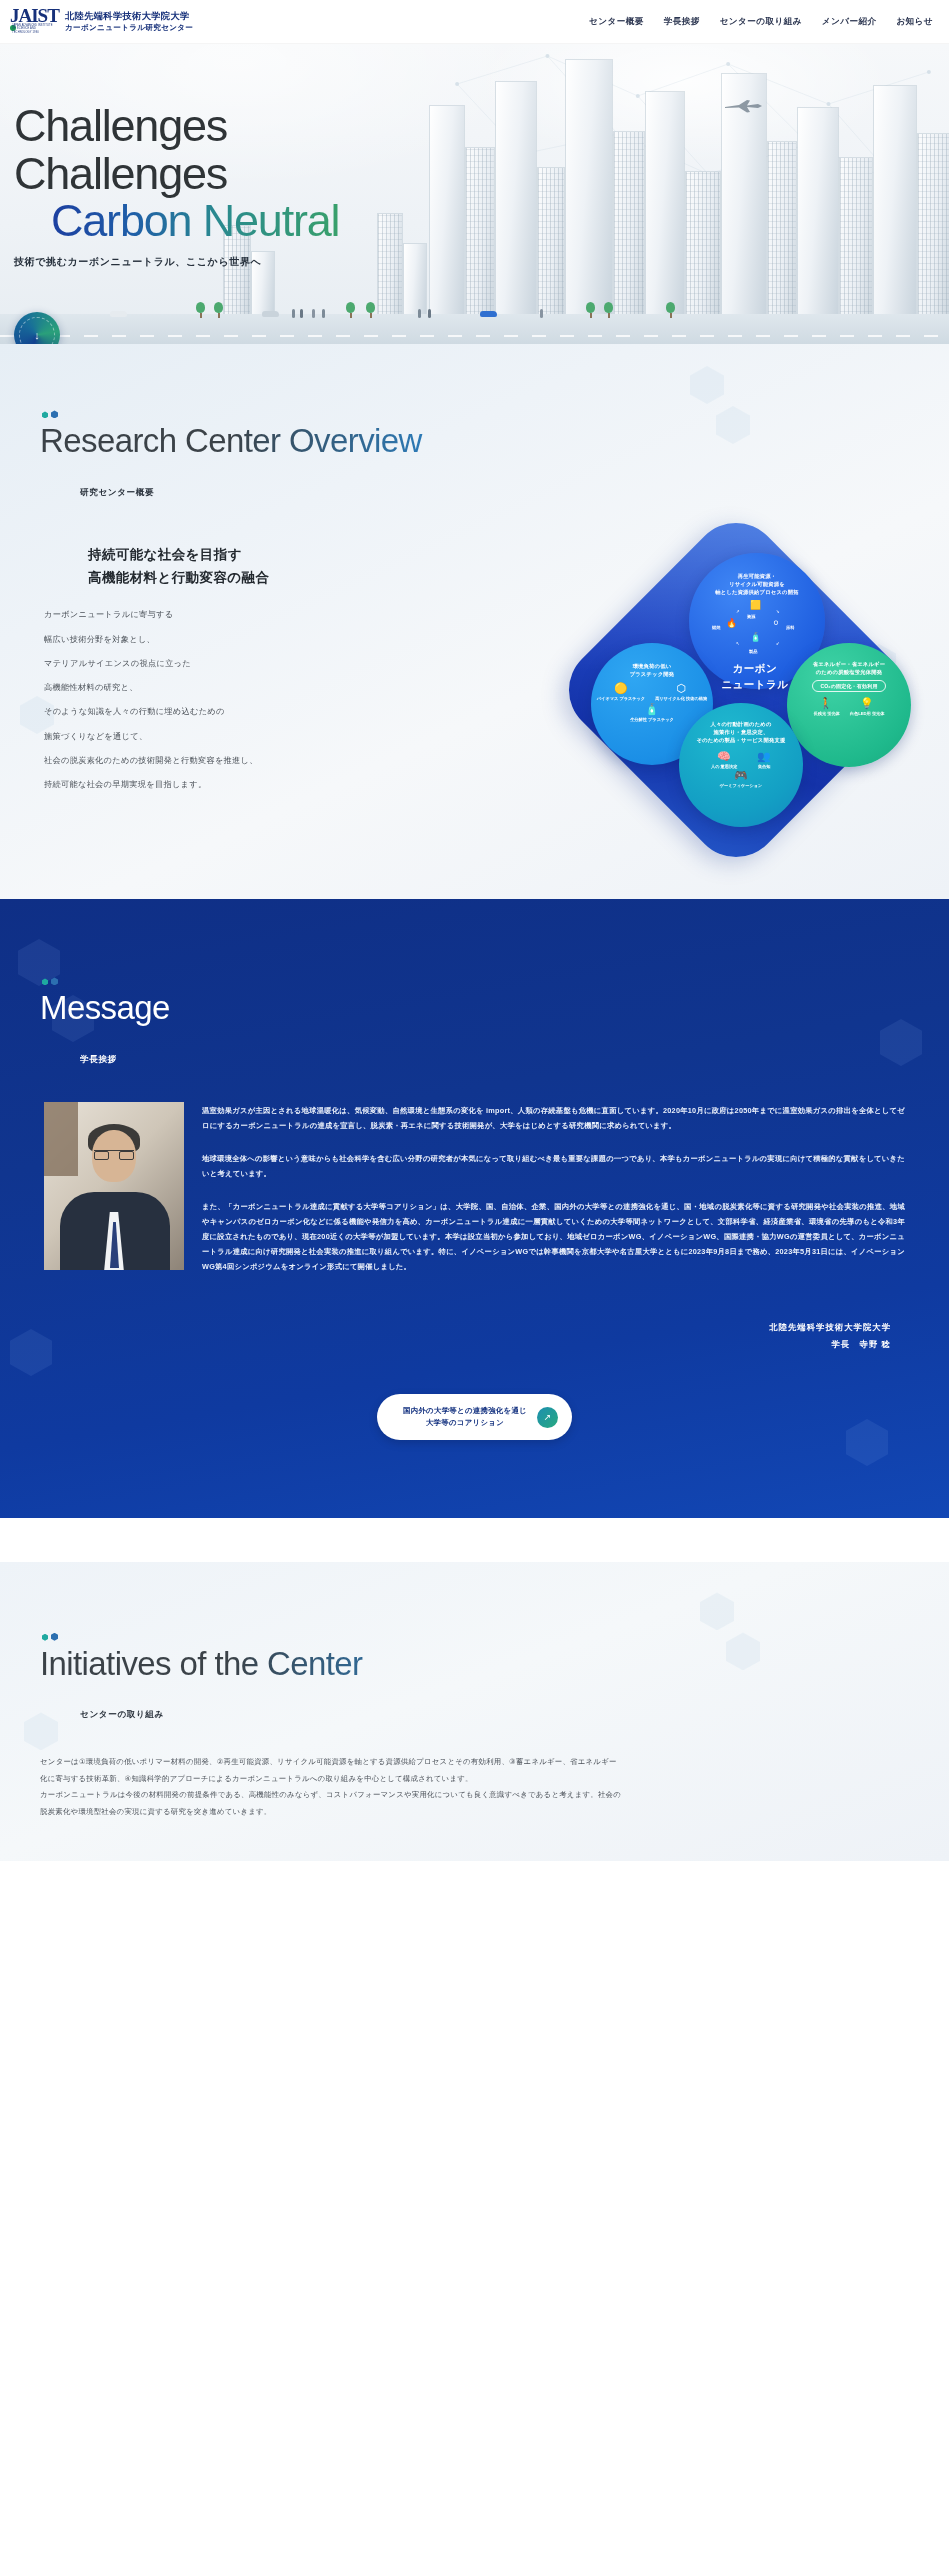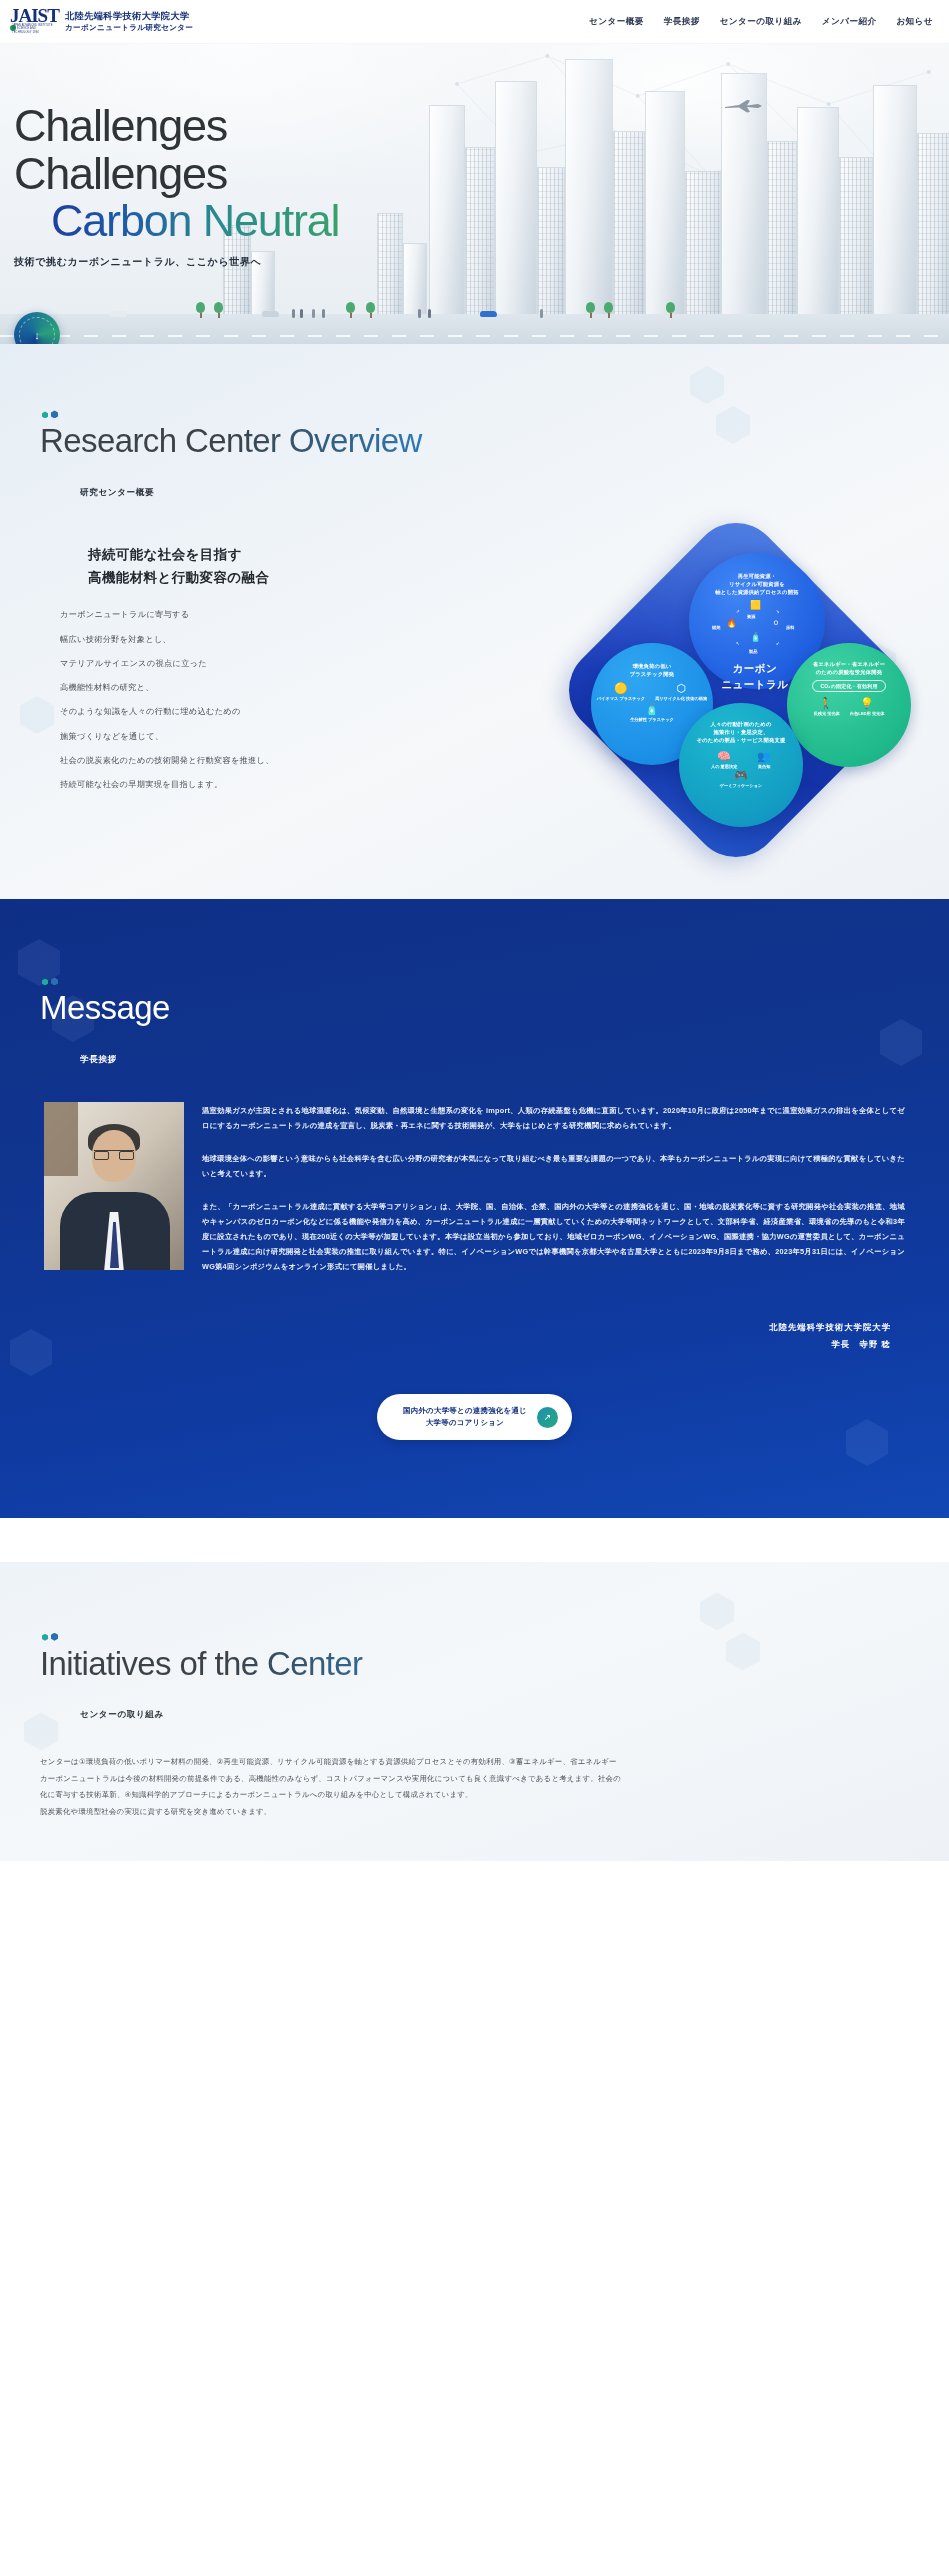--- a/index.html
+++ b/index.html
@@ -177,21 +177,21 @@
     margin-top:16px; font-size:8.6px; font-weight:700; color:#2a323c; letter-spacing:.6px;padding-left:40px;
   }
 
   .ov-body{ display:flex; gap:10px; margin-top:44px; align-items:flex-start; }
   .ov-left{ width:300px; flex:0 0 auto; padding-left:4px;}
   .ov-h2{
     font-size:13.5px;font-weight:700;color:#23292f;line-height:1.72;letter-spacing:.4px;margin-left:44px;
   }
   .ov-p{ margin-top:22px; }
   .ov-p div{
-    font-size:8.2px;color:#4b5158;line-height:1;letter-spacing:.3px;margin-bottom:16px;margin-left:16px;
+    font-size:8.2px;color:#4b5158;line-height:1;letter-spacing:.3px;margin-bottom:16px;
   }
 
   
   .diagram{
     position:relative;width:330px;height:290px;flex:0 0 auto;margin-left:auto;margin-right:-4px;
   }
   .dia-diamond{
     position:absolute;left:22px;top:16px;width:262px;height:262px;
     background:linear-gradient(150deg,#2f6ae0 0%,#1f46c4 40%,#1432a8 70%,#2458c9 100%);
     border-radius:44px;
@@ -685,18 +685,18 @@
       <div class="dots">
           <i></i>
           <i></i>
         </div>
       <h2 class="sec-title">Initiatives of the Center</h2>
       <div class="sec-sub">センターの取り組み</div>
     </div>
 
     <div class="init-p">
       <div>センターは①環境負荷の低いポリマー材料の開発、②再生可能資源、リサイクル可能資源を軸とする資源供給プロセスとその有効利用、③蓄エネルギー、省エネルギー</div>
+      <div>化に寄与する技術革新、④知識科学的アプローチによるカーボンニュートラルへの取り組みを中心として構成されています。</div>
       <div>カーボンニュートラルは今後の材料開発の前提条件である、高機能性のみならず、コストパフォーマンスや実用化についても良く意識すべきであると考えます。社会の</div>
-      <div>化に寄与する技術革新、④知識科学的アプローチによるカーボンニュートラルへの取り組みを中心として構成されています。</div>
       <div>脱炭素化や環境型社会の実現に資する研究を突き進めていきます。</div>
     </div>
   </div>
 </section>
 
 </body></html>

